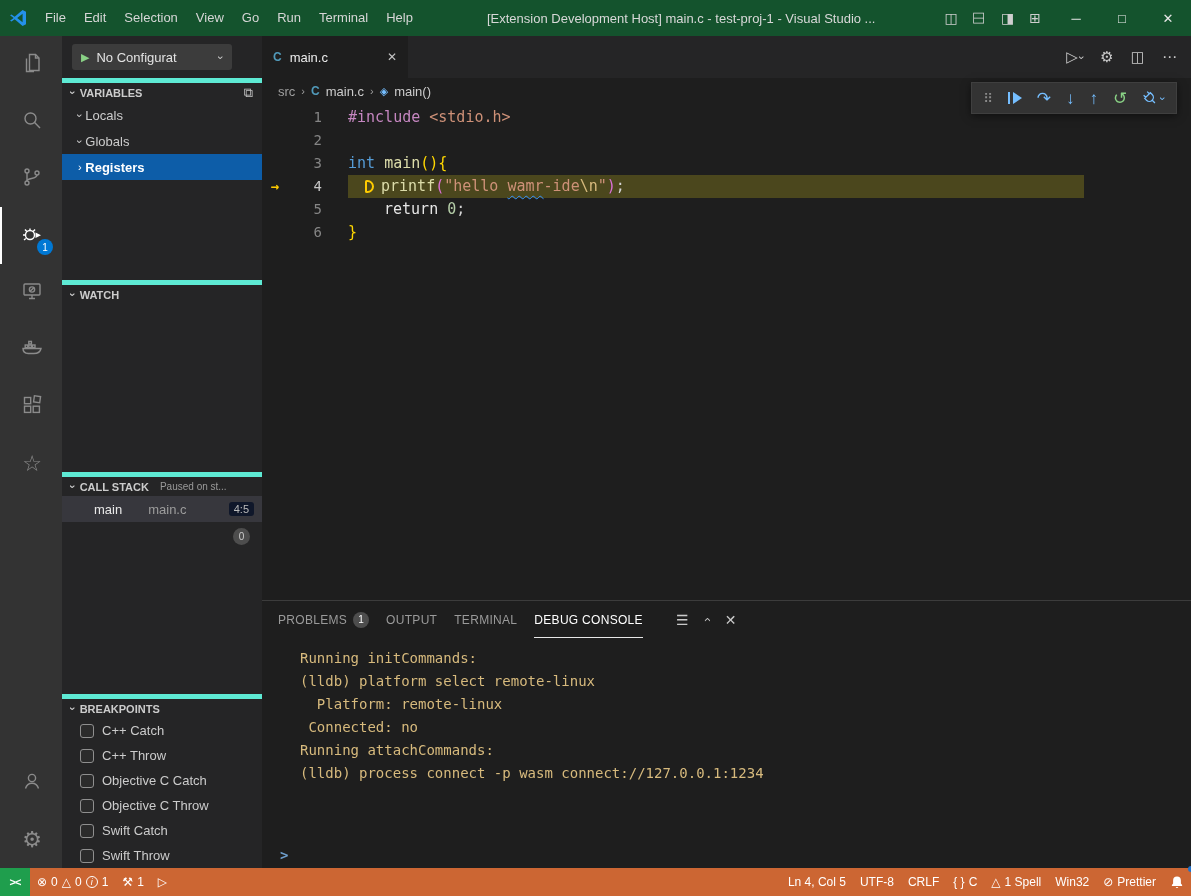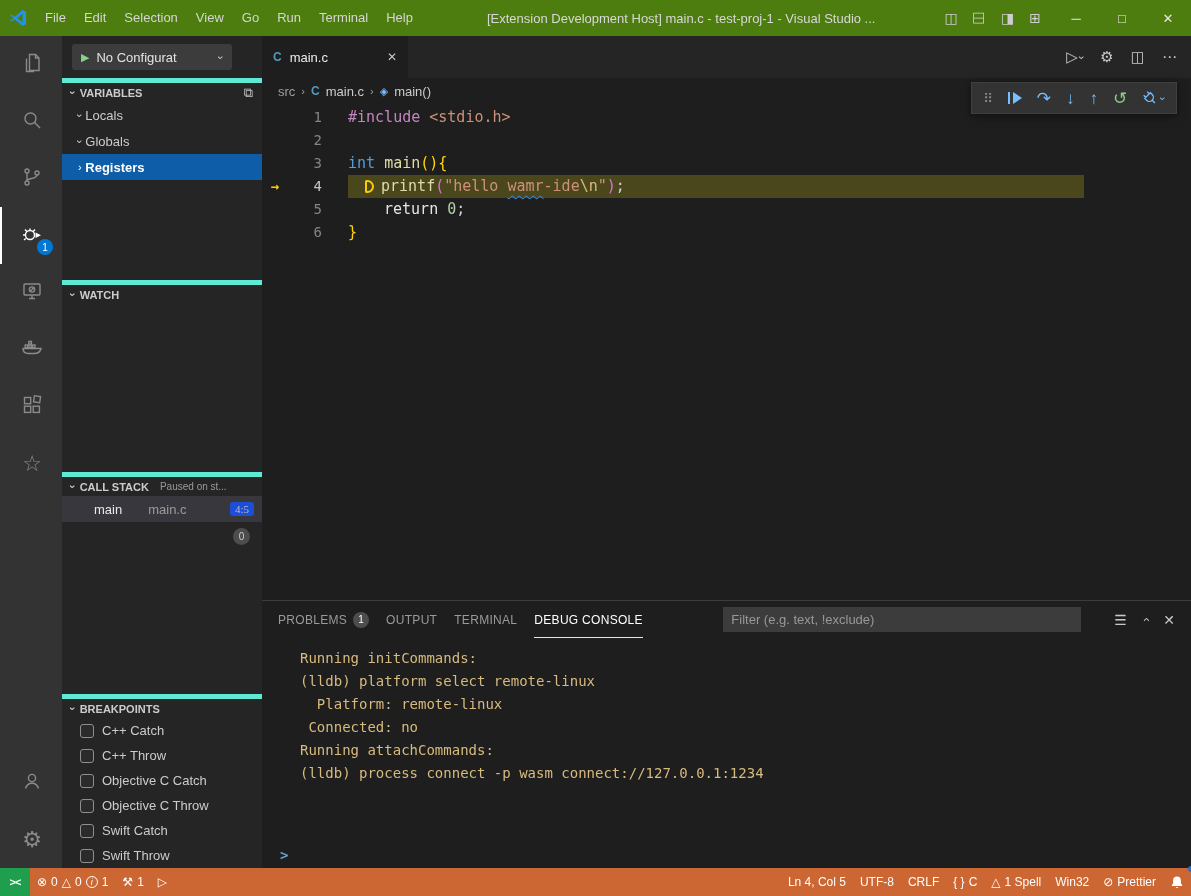--- a/index.html
+++ b/index.html
@@ -1,21 +1,21 @@
 <!DOCTYPE html>
 <html><head>
 <meta charset="utf-8">
 <style>
   * { box-sizing: border-box; margin: 0; padding: 0; }
   html,body { width: 1191px; height: 896px; overflow: hidden; }
   body { font-family: "Liberation Sans","DejaVu Sans",sans-serif; background:#1e1e1e; color:#cccccc; font-size:13px; }
   .window { display:flex; flex-direction:column; width:100%; height:100%; }
 
   
-  .titlebar { flex:0 0 36px; background:#4d7c0f; display:flex; align-items:center;justify-content:flex-end; }
+  .titlebar { flex:0 0 36px; background:#14532d; display:flex; align-items:center;justify-content:flex-end; }
   .logo { width:36px; display:flex; justify-content:center; align-items:center; }
   .menus { display:flex; align-items:center; }
   .menu { padding:0 9px; font-size:13px; color:#d6d6d6; line-height:36px; }
   .win-title { flex:1; text-align:center; font-size:13px; color:#d8d8d8; white-space:nowrap; overflow:hidden; text-overflow:ellipsis; padding:0 6px; }
   .layout-controls { display:flex; gap:15px; margin:0 12px 0 4px; font-size:14px; color:#cfcfcf; align-items:center; }
   .win-controls { display:flex; height:36px; }
   .win-btn { width:46px; display:flex; align-items:center; justify-content:center; font-size:13px; color:#e8e8e8; }
 
   
   .main { flex:1; display:flex; min-height:0; }
@@ -41,21 +41,21 @@
   .sec-body { overflow:hidden; position:relative; }
   .body-variables { flex:0 0 178px; }
   .body-watch { flex:0 0 168px; }
   .body-callstack { flex:0 0 198px; }
   .body-breakpoints { flex:1; }
   .tree-row { height:26px; display:flex; align-items:center; padding:0 8px 0 16px; color:#cccccc; }
   .tree-row.selected { background:#0d5da8; color:#ffffff; }
   .frame-row { height:26px; display:flex; align-items:center; padding:0 8px 0 32px; background:#37373d; }
   .frame-name { color:#e8e8e8; }
   .frame-file { color:#9d9d9d; margin-left:26px; }
-  .frame-pos { margin-left:auto; background:#1d4ed8; color:#bbbbbb; font-size:11px; padding:1px 5px; border-radius:3px;font-family:Liberation Serif, serif; }
+  .frame-pos { margin-left:auto; background:#0f172a; color:#bbbbbb; font-size:11px; padding:1px 5px; border-radius:3px; }
   .cs-badge { position:absolute; top:32px; right:12px; width:17px; height:17px; border-radius:50%; background:#4d4d4d; color:#cccccc; font-size:10px; display:flex; align-items:center; justify-content:center; }
   .bp-row { height:25px; display:flex; align-items:center; gap:8px; padding:0 8px 0 18px; color:#cccccc; }
   .checkbox { width:14px; height:14px; border:1px solid #8f8f8f; background:#2b2b2b; border-radius:3px; flex:0 0 14px; }
 
   
   .chev { display:inline-block; font-size:13px; line-height:1; color:inherit; }
   .rot90 { transform:rotate(90deg); }
   .rotm90 { transform:rotate(-90deg); }
   .chev-sm { font-size:11px; }
 
@@ -387,21 +387,20 @@
 
       <div class="panel">
         <div class="panel-header">
           <span class="ptab">
               <span>PROBLEMS</span>
               <span class="pbadge">1</span>
             </span>
           <span class="ptab">OUTPUT</span>
           <span class="ptab">TERMINAL</span>
           <span class="ptab active">DEBUG CONSOLE</span>
-          <input class="filter-input" placeholder="Filter (e.g. text, !exclude)" style="">
           <div class="panel-icons">
             <span>☰</span>
             <span class="chev rotm90">›</span>
             <span>✕</span>
           </div>
         </div>
         <div class="console">
           <div class="console-line">Running initCommands:</div>
           <div class="console-line">(lldb) platform select remote-linux</div>
           <div class="console-line">  Platform: remote-linux</div>

